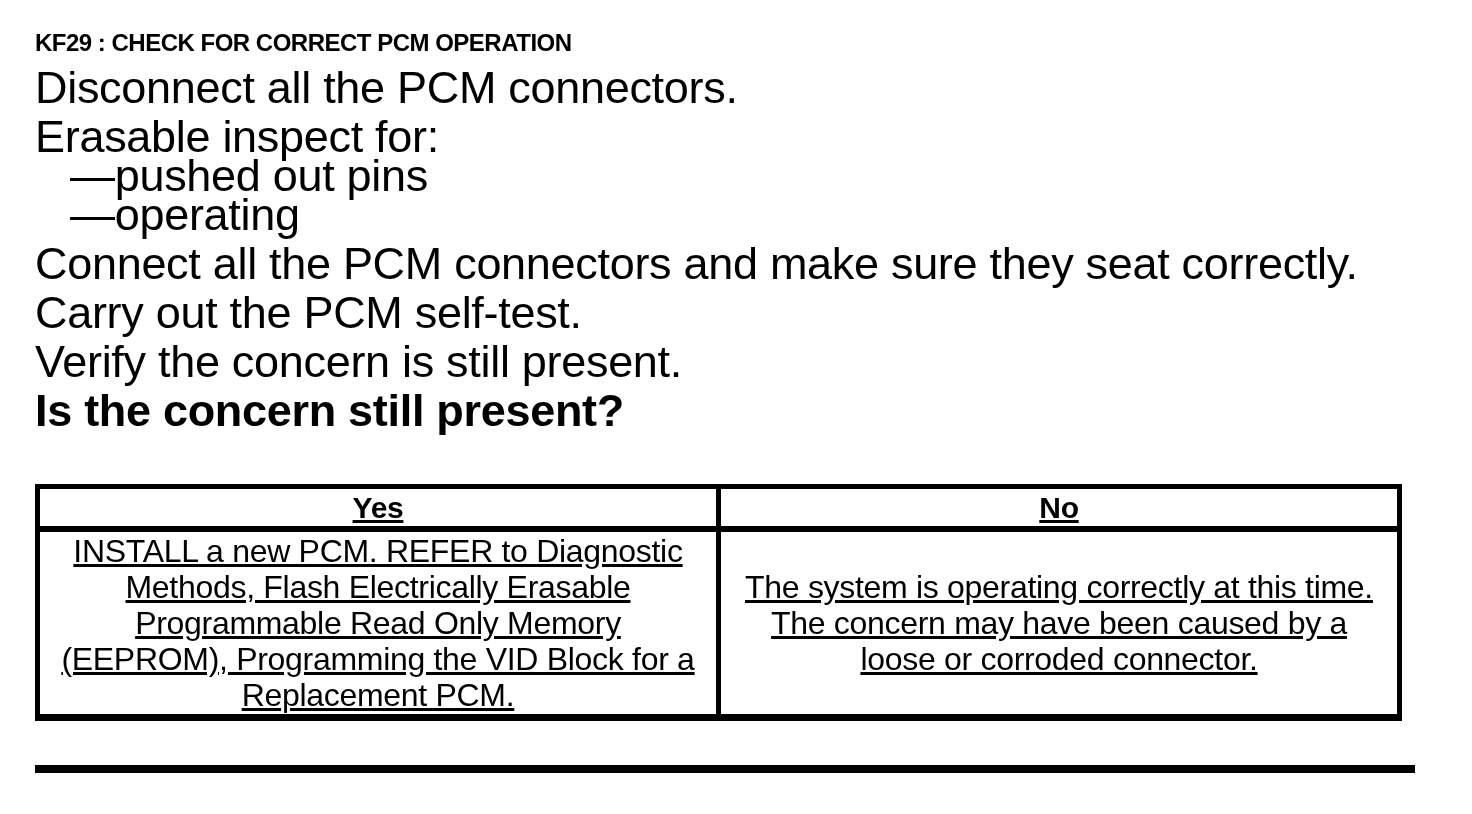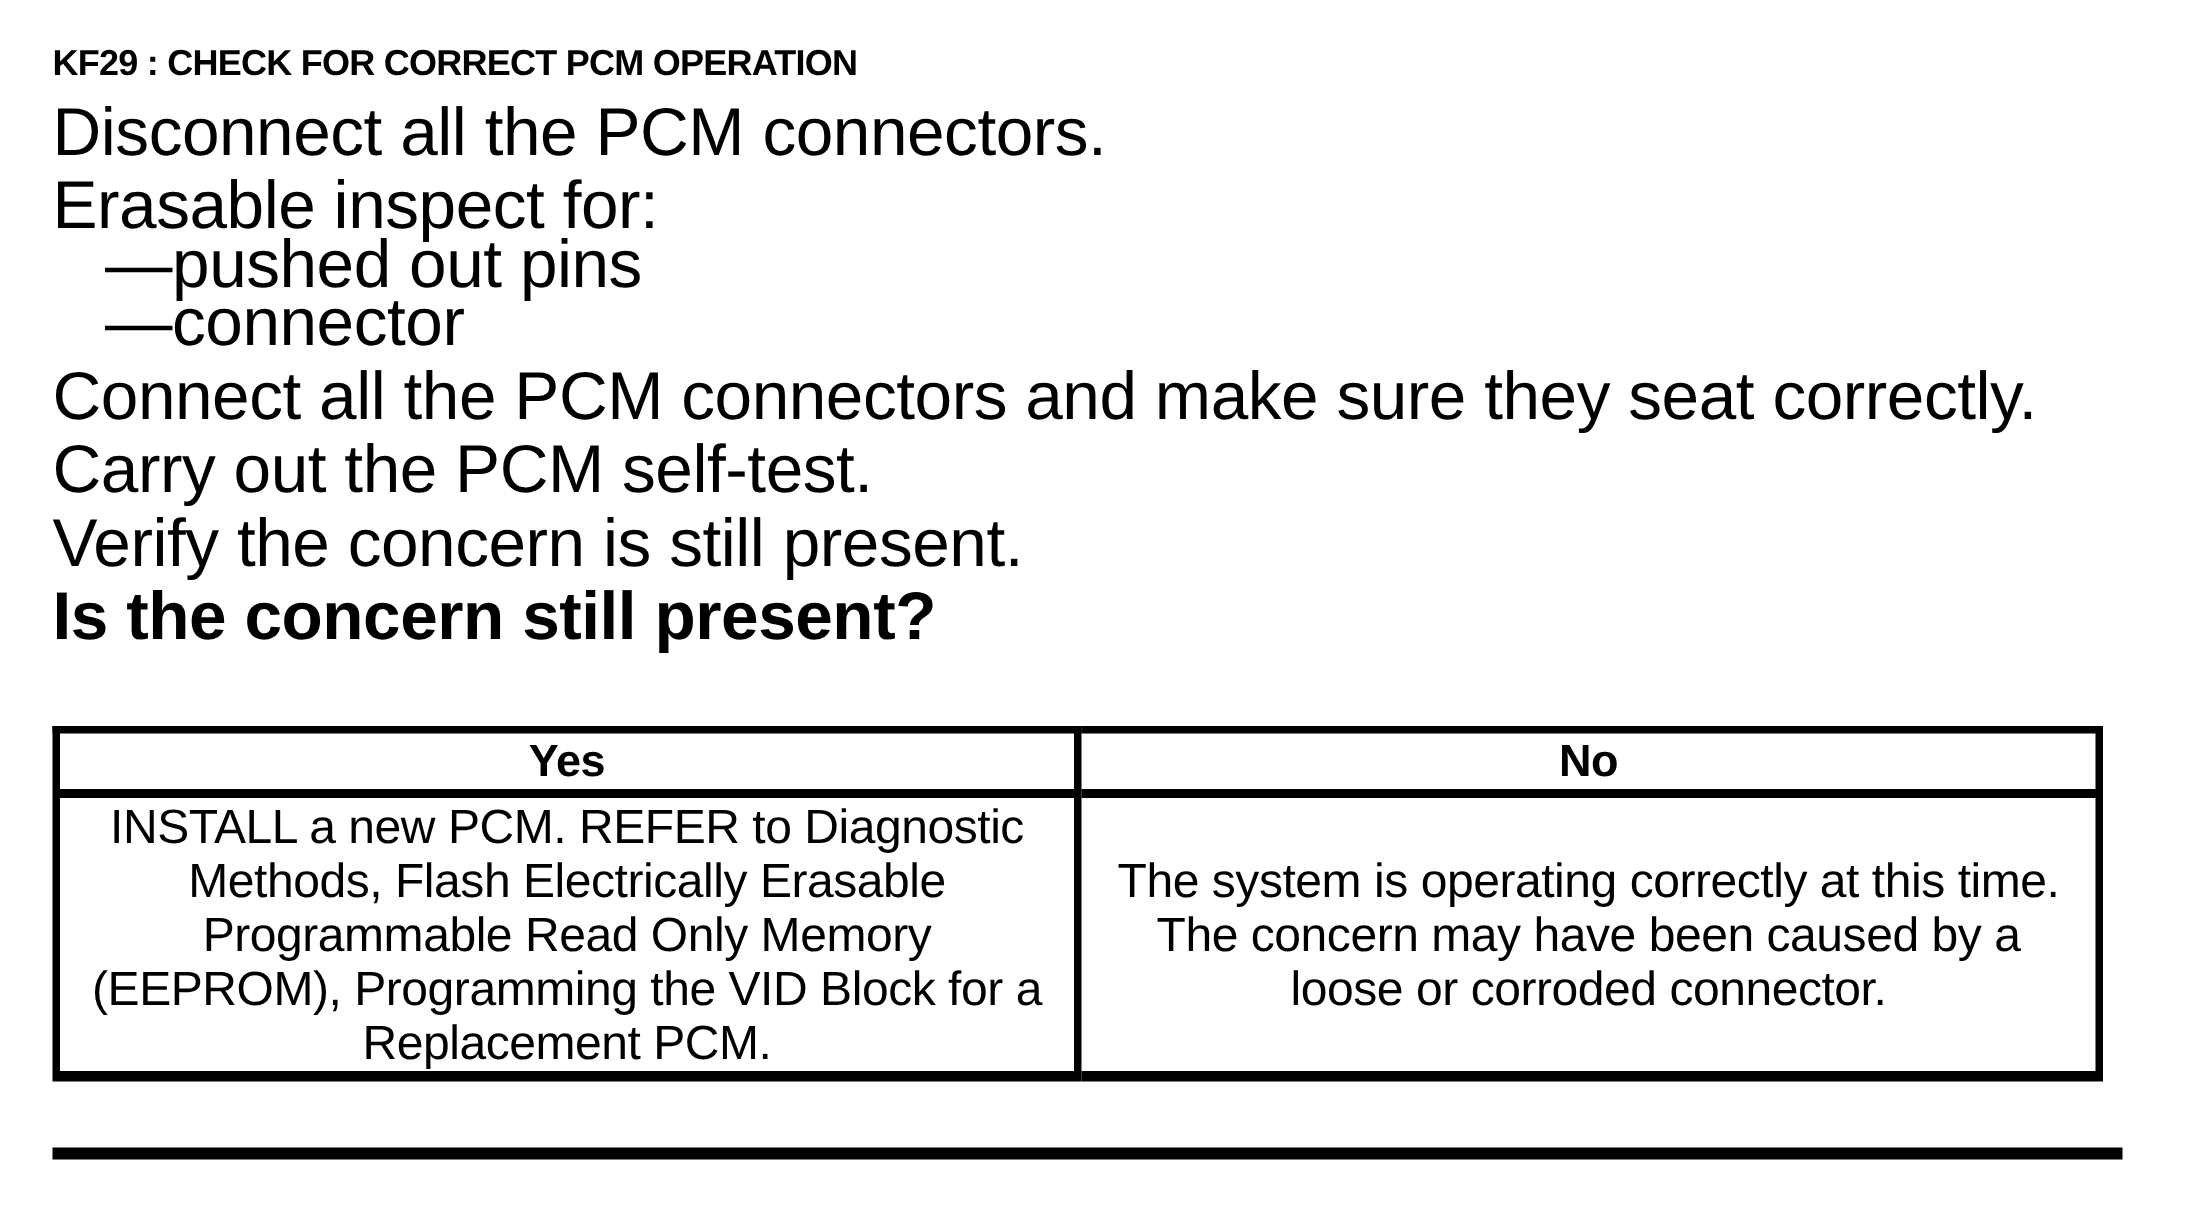--- a/index.html
+++ b/index.html
@@ -42,20 +42,21 @@
     padding-left: 35px;
   }
   .step.question {
     font-weight: bold;
   }
   table.decision {
     margin-top: 54px;
     border-collapse: collapse;
     table-layout: fixed;
     width: 1367px;
+    text-decoration: underline;
   }
   table.decision th {
     border: 5px solid #000;
     border-bottom: 6px solid #000;
     height: 37px;
     padding: 0;
     font-size: 30px;
     font-weight: bold;
     letter-spacing: -0.3px;
     text-align: center;
@@ -88,21 +89,21 @@
 <div class="page">
 
   <h1 class="proc-title">KF29 : CHECK FOR CORRECT PCM OPERATION</h1>
 
   <p class="step">Disconnect all the PCM connectors.</p>
 
   <p class="step">Erasable inspect for:</p>
 
   <p class="step sub">—pushed out pins</p>
 
-  <p class="step sub">—connector</p>
+  <p class="step sub">—operating</p>
 
   <p class="step">Connect all the PCM connectors and make sure they seat correctly.</p>
 
   <p class="step">Carry out the PCM self-test.</p>
 
   <p class="step">Verify the concern is still present.</p>
 
   <p class="step question">Is the concern still present?</p>
 
   <table class="decision">

